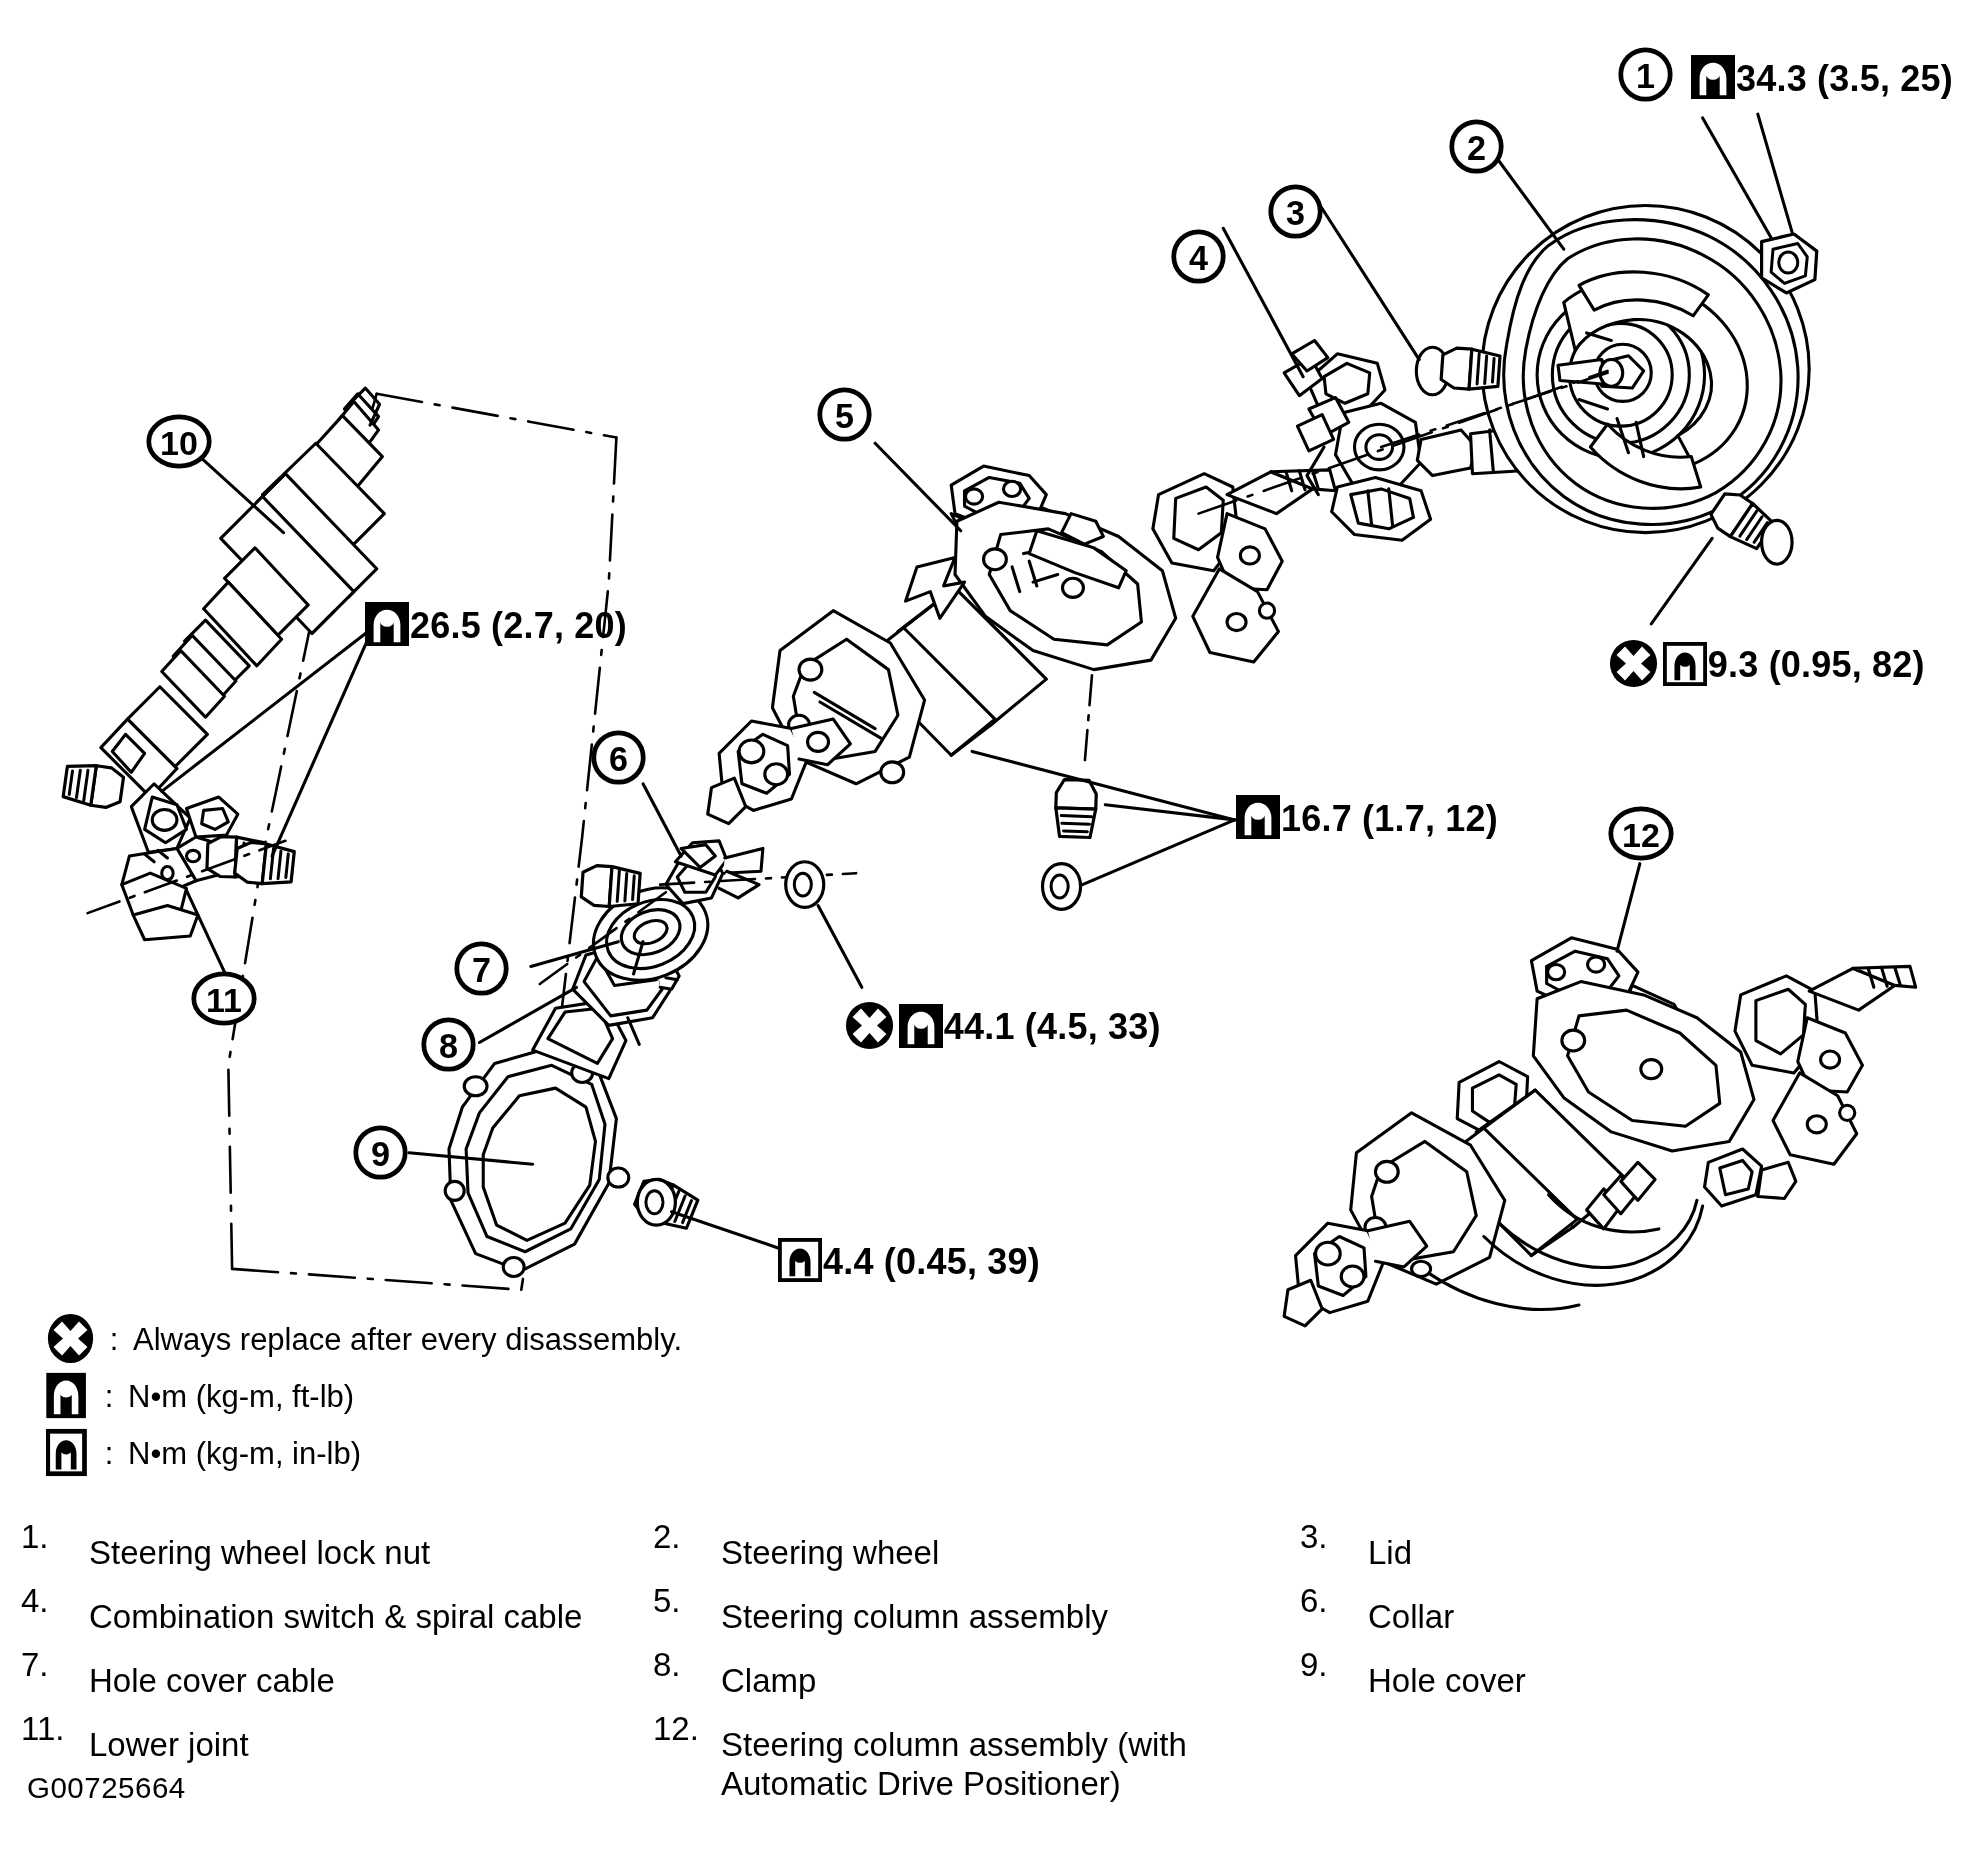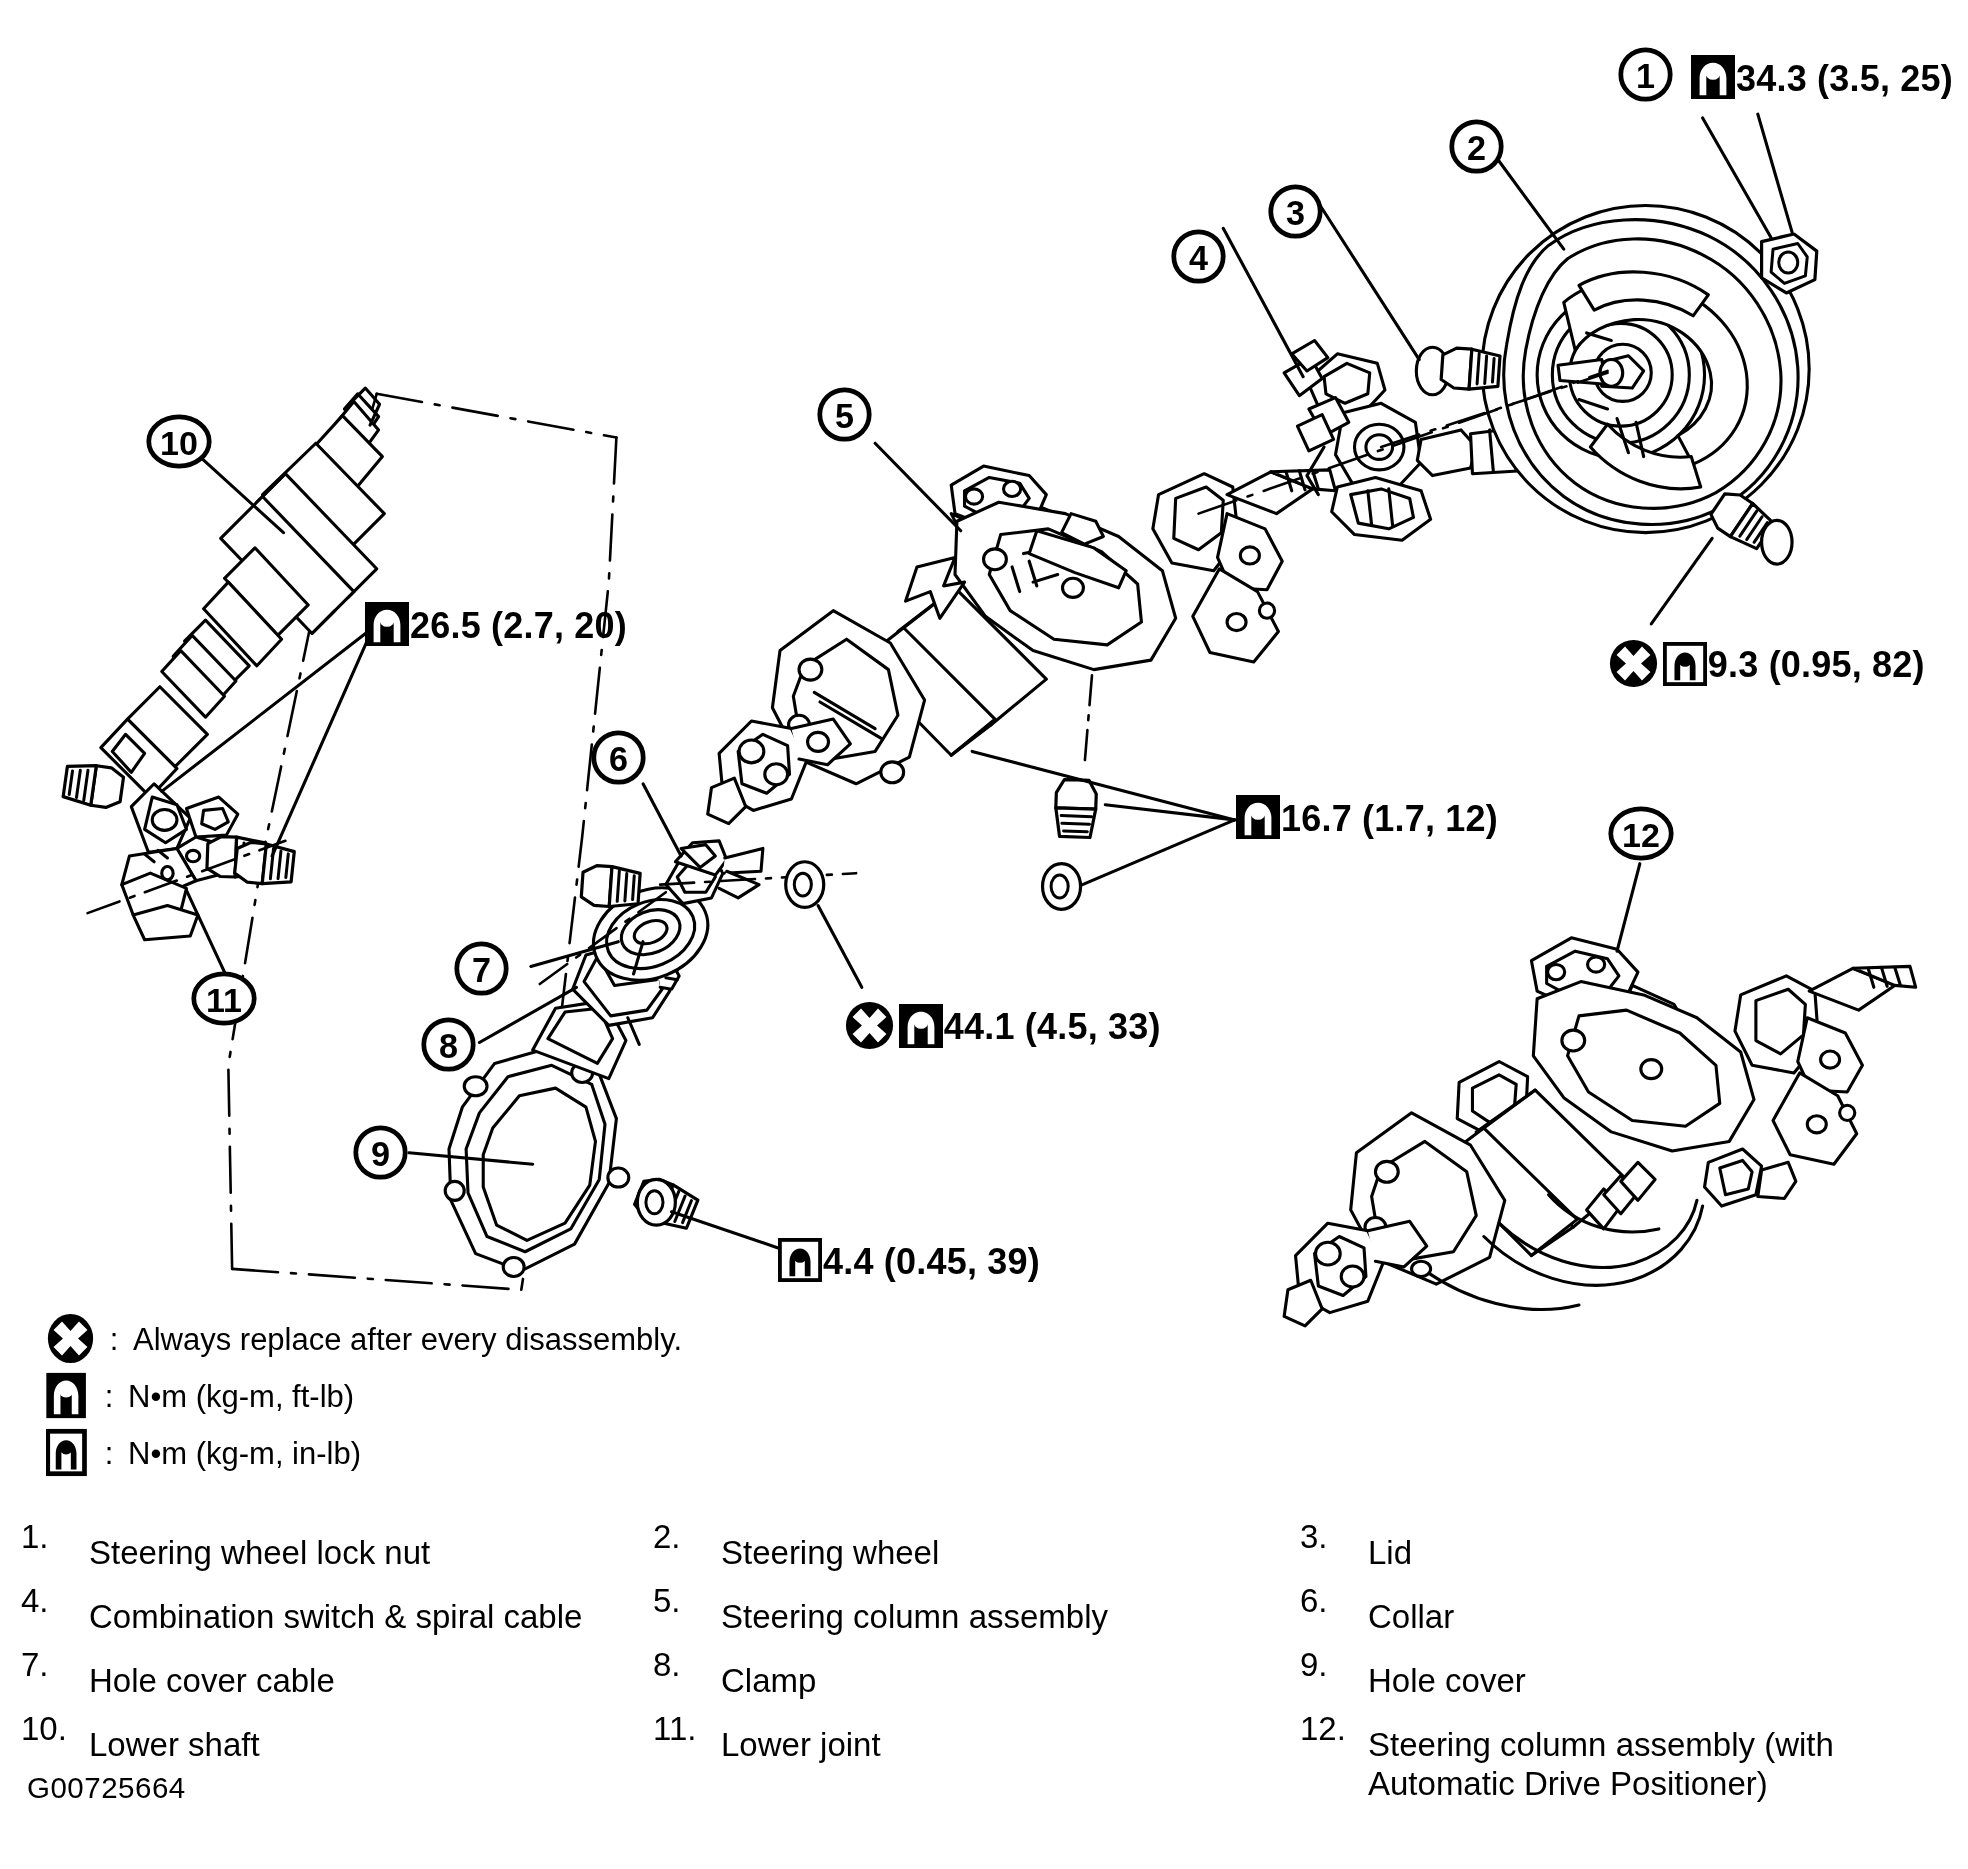--- a/index.html
+++ b/index.html
@@ -673,24 +673,20 @@
   <div class="part">
     <span class="num">8.</span>
     <span class="nm">Clamp</span>
   </div>
   <div class="part">
     <span class="num">9.</span>
     <span class="nm">Hole cover</span>
   </div>
 
   <div class="part tall">
-    <span class="num">10.</span>
-    <span class="nm">Lower shaft</span>
-  </div>
-  <div class="part tall">
     <span class="num">11.</span>
     <span class="nm">Lower joint</span>
   </div>
   <div class="part tall">
     <span class="num">12.</span>
     <span class="nm" style="max-width:533px;">Steering column assembly (with Automatic Drive Positioner)</span>
   </div>
 
 </div>
 

